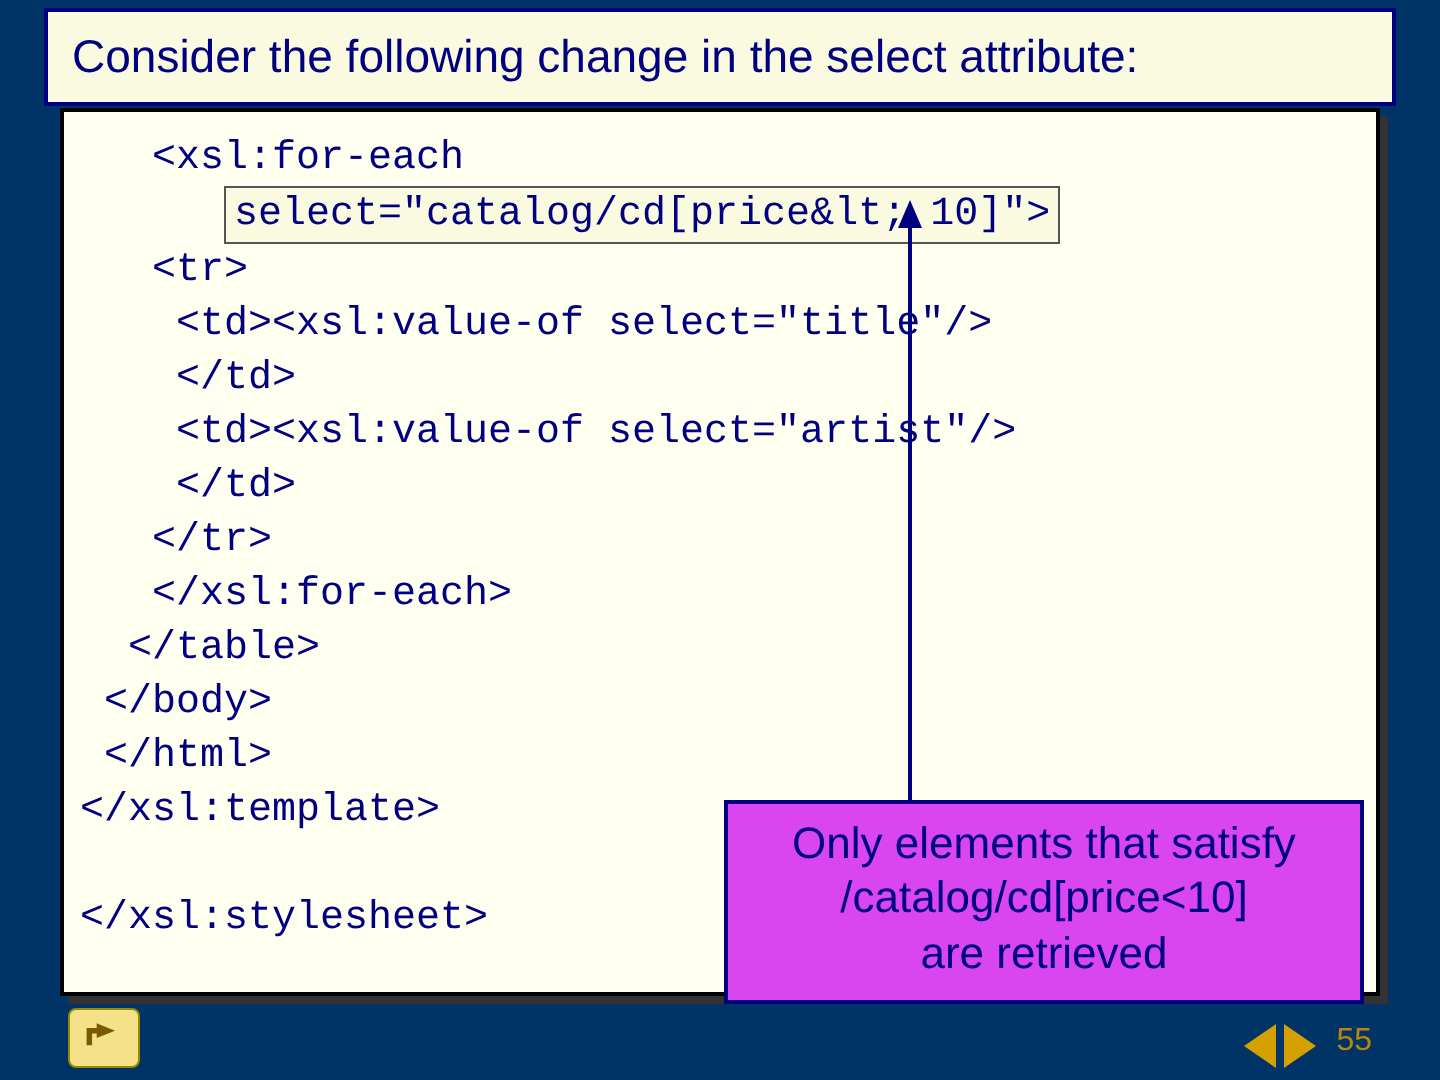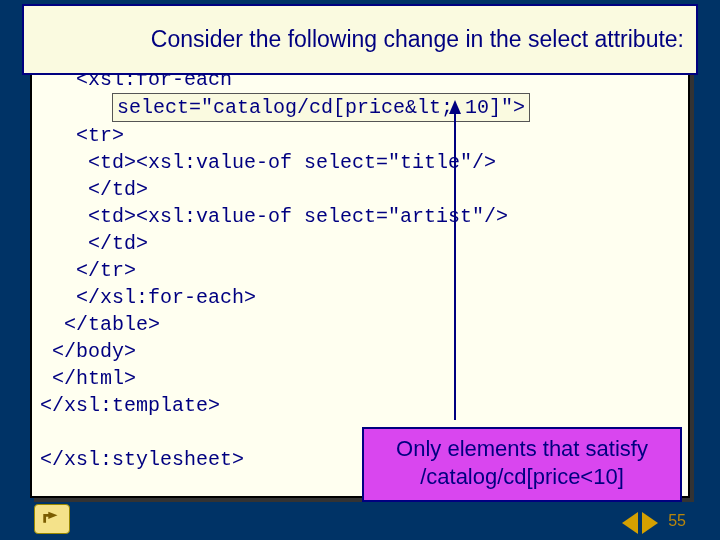--- a/index.html
+++ b/index.html
@@ -12,25 +12,24 @@
     position: relative;
     overflow: hidden;
   }
   .title-box {
     position: absolute;
     top: 4px;
     left: 22px;
     right: 22px;
     background: #fafae0;
     border: 2px solid #000080;
-    padding: 20px 12px;
+    padding: 9px 12px;
     font-size: 23px;
     color: #000080;
     z-index: 3;
-    text-align: right;
   }
   .code-box {
     position: absolute;
     top: 54px;
     left: 30px;
     right: 30px;
     bottom: 42px;
     background: #fffff0;
     border: 2px solid #000;
     box-shadow: 4px 4px 0 #333;
@@ -133,20 +132,21 @@
 <span>&lt;/xsl:stylesheet&gt;</span></div>
 
 <svg class="pointer-line">
   <line x1="455" y1="105" x2="455" y2="420" stroke="#000080" stroke-width="2"></line>
   <polygon points="455,100 449,114 461,114" fill="#000080"></polygon>
 </svg>
 
 <div class="callout-box">
   <div>Only elements that satisfy</div>
   <div>/catalog/cd[price&lt;10]</div>
+  <div>are retrieved</div>
 </div>
 
 <span class="page-num">55</span>
 
 <div class="back-btn">
   <svg viewBox="0 0 24 20">
     <path d="M4 14 L4 6 L12 6" fill="none" stroke="#7a5c00" stroke-width="3"></path>
     <polygon points="8,2 18,6 8,10" fill="#7a5c00"></polygon>
   </svg>
 </div>

